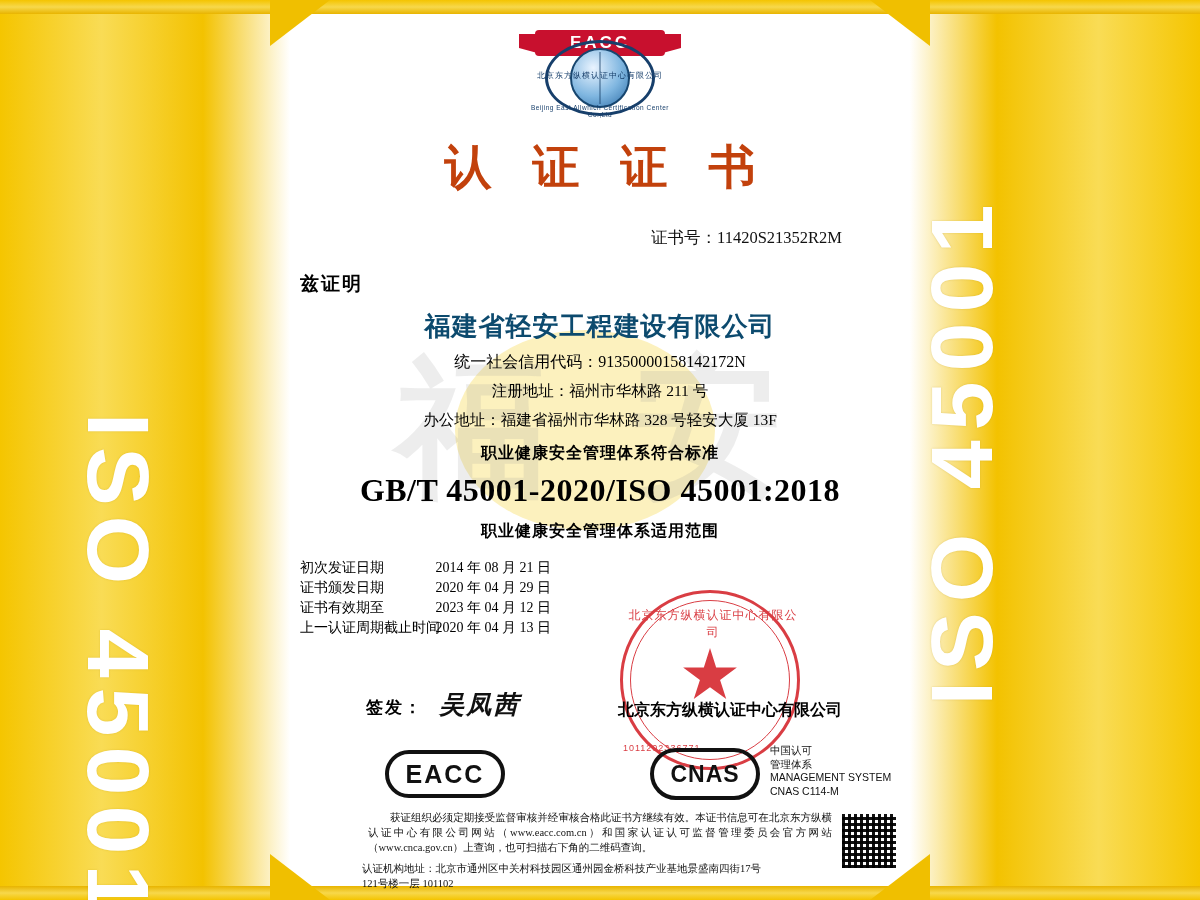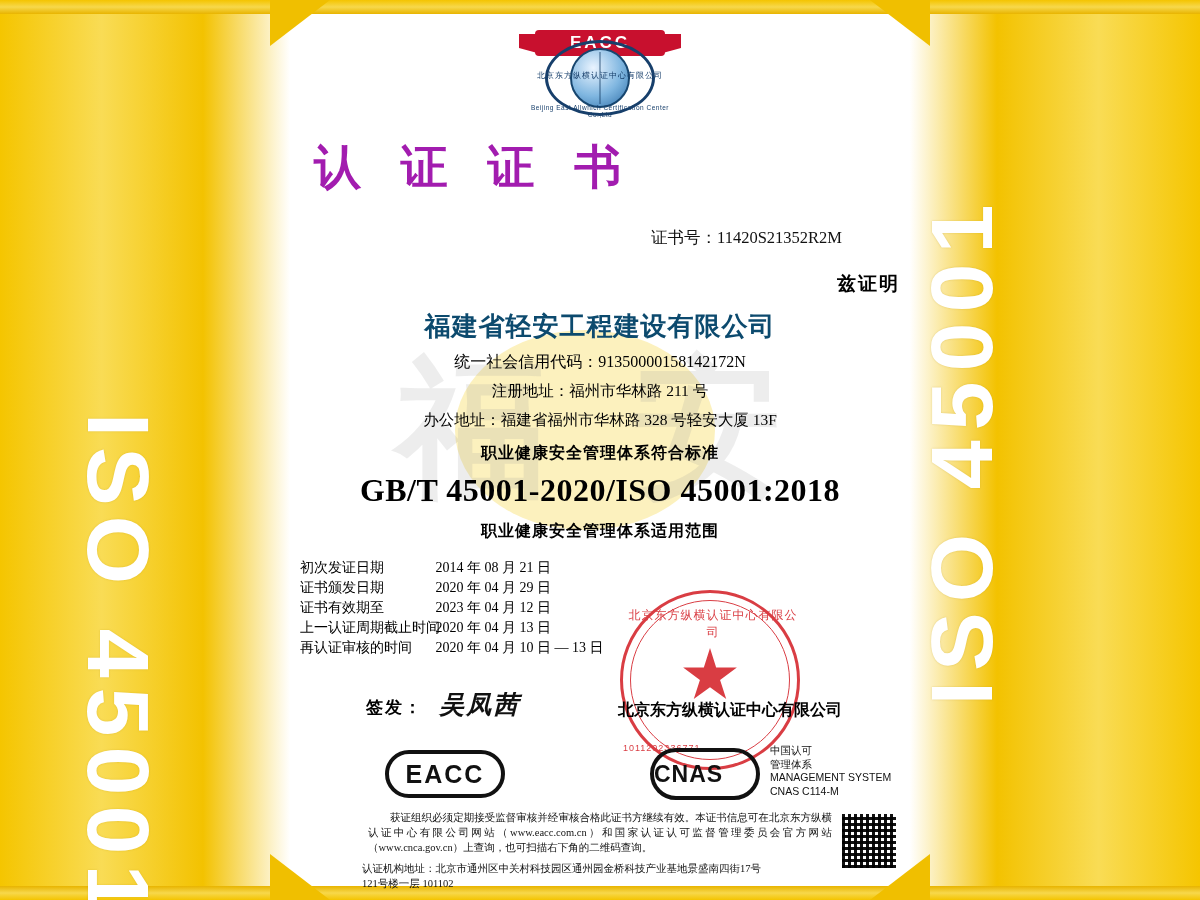--- a/index.html
+++ b/index.html
@@ -197,40 +197,40 @@
     text-align: center;
     font-size: 6.5px;
     color: #173f6b;
     letter-spacing: 0.5px;
     font-family: "Liberation Sans", sans-serif;
   }
 
   
   .main-title {
     margin-top: 18px;
-    text-align: left;
-    font-family: Liberation Serif, serif;
+    text-align: center;
+    font-family: Liberation Sans, sans-serif;
     font-size: 47px;
     font-weight: bold;
     letter-spacing: 14px;
-    color: #a21caf;
+    color: #c2410c;
     text-indent: 14px;
   }
 
   .cert-no {
     margin-top: 28px;
     text-align: right;
     padding-right: 58px;
     font-size: 16.5px;
     color: #111;
   }
 
   .hereby {
     margin-top: 22px;
-    text-align: right;
+    text-align: left;
     font-size: 19px;
     font-weight: bold;
     letter-spacing: 2px;
   }
 
   .company {
     margin-top: 12px;
     text-align: center;
     font-family: "Liberation Sans", sans-serif;
     font-size: 26px;
@@ -384,21 +384,21 @@
   }
   .logo-cnas {
     position: absolute;
     left: 350px;
     top: 738px;
     width: 110px;
     height: 52px;
     border: 4px solid #111;
     border-radius: 26px;
     box-sizing: border-box;
-    text-align: left;
+    text-align: center;
     line-height: 44px;
     font-family: "Liberation Sans", sans-serif;
     font-weight: bold;
     font-size: 23px;
     letter-spacing: 1px;
     color: #111;
   }
   .cnas-caption {
     position: absolute;
     left: 470px;
@@ -494,24 +494,20 @@
         <span class="date-value">2020 年 04 月 29 日</span>
       </div>
       <div class="date-row">
         <span class="date-label">证书有效期至</span>
         <span class="date-value">2023 年 04 月 12 日</span>
       </div>
       <div class="date-row">
         <span class="date-label">上一认证周期截止时间</span>
         <span class="date-value">2020 年 04 月 13 日</span>
       </div>
-      <div class="date-row">
-        <span class="date-label">再认证审核的时间</span>
-        <span class="date-value">2020 年 04 月 10 日 — 13 日</span>
-      </div>
     </div>
 
     <div class="sign-row">
       <span class="sign-label">签发：</span>
       <span class="sign-name">吴凤茜</span>
     </div>
 
     <div class="seal">
       <div class="seal-inner"></div>
       <div class="seal-star"></div>

